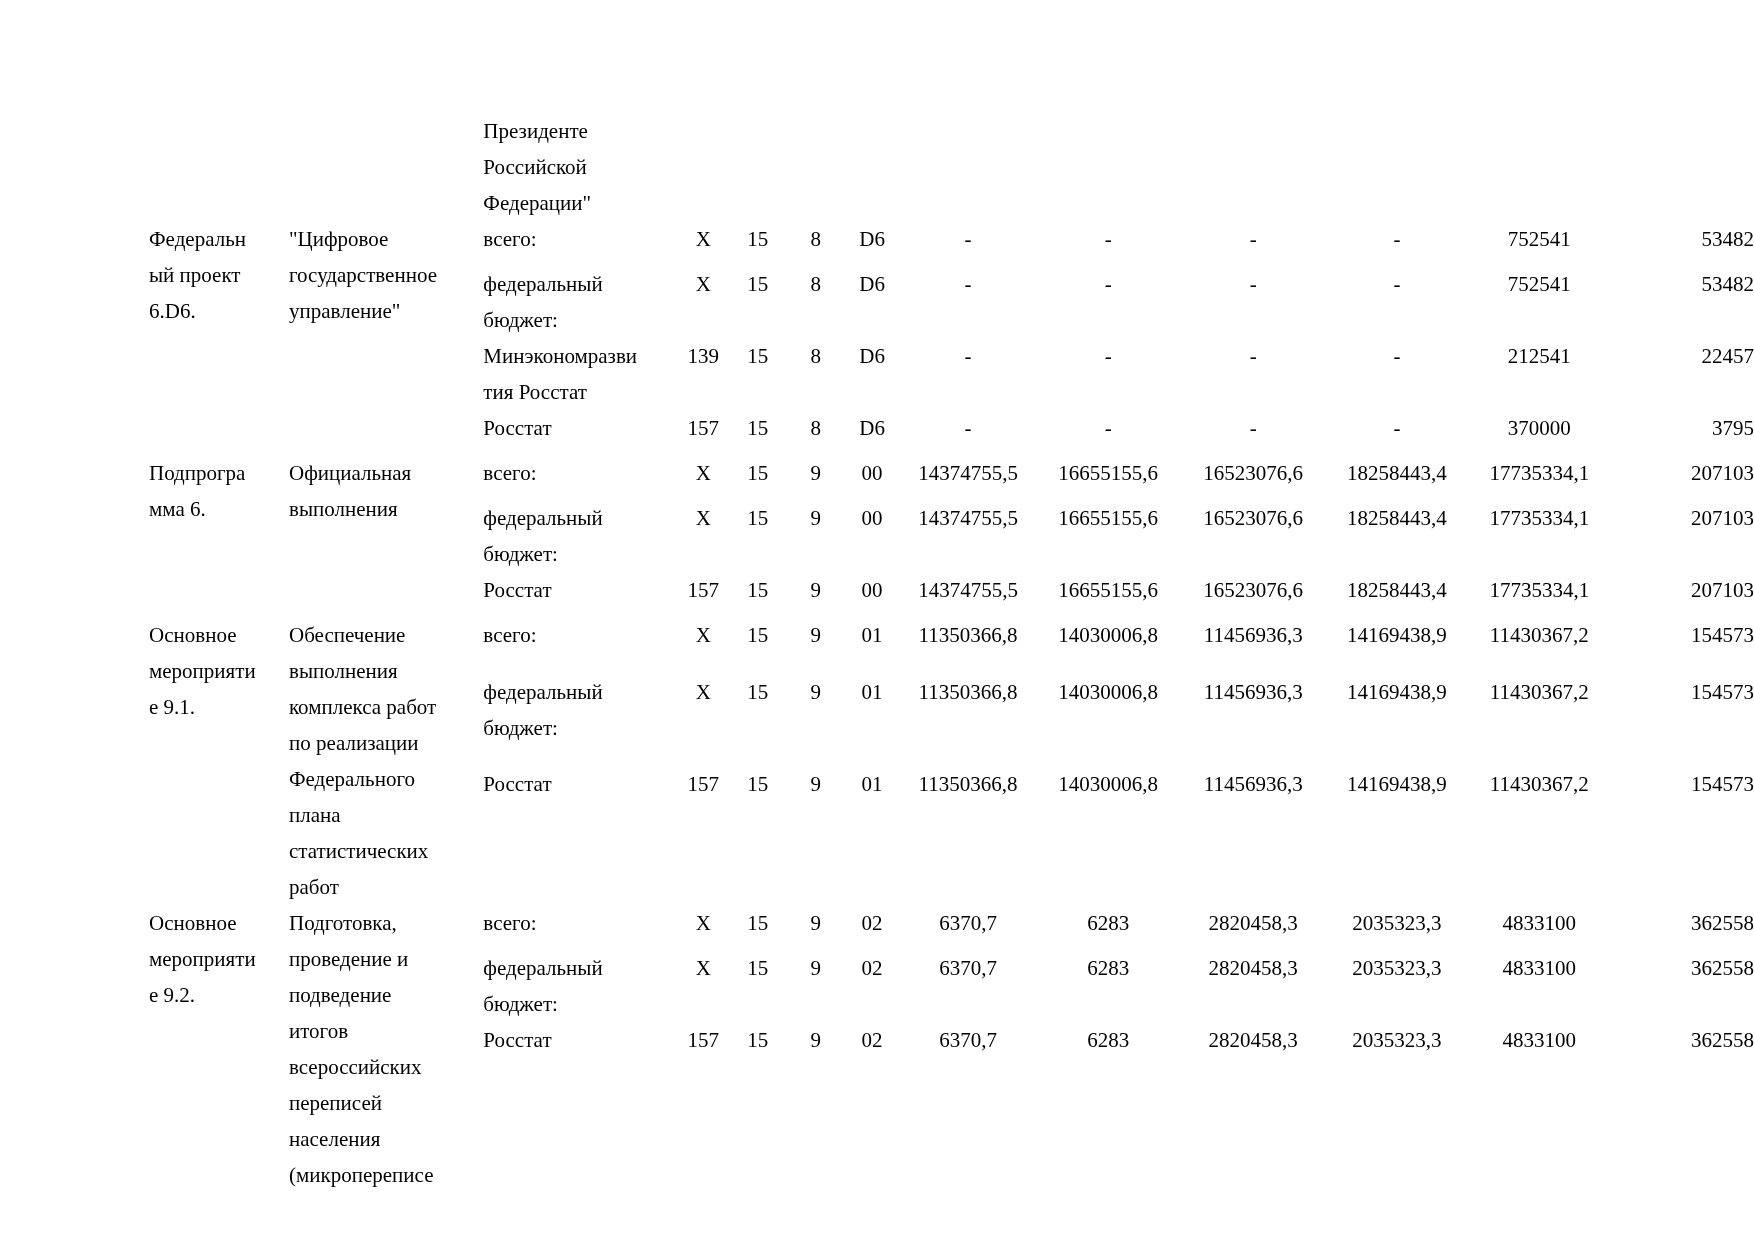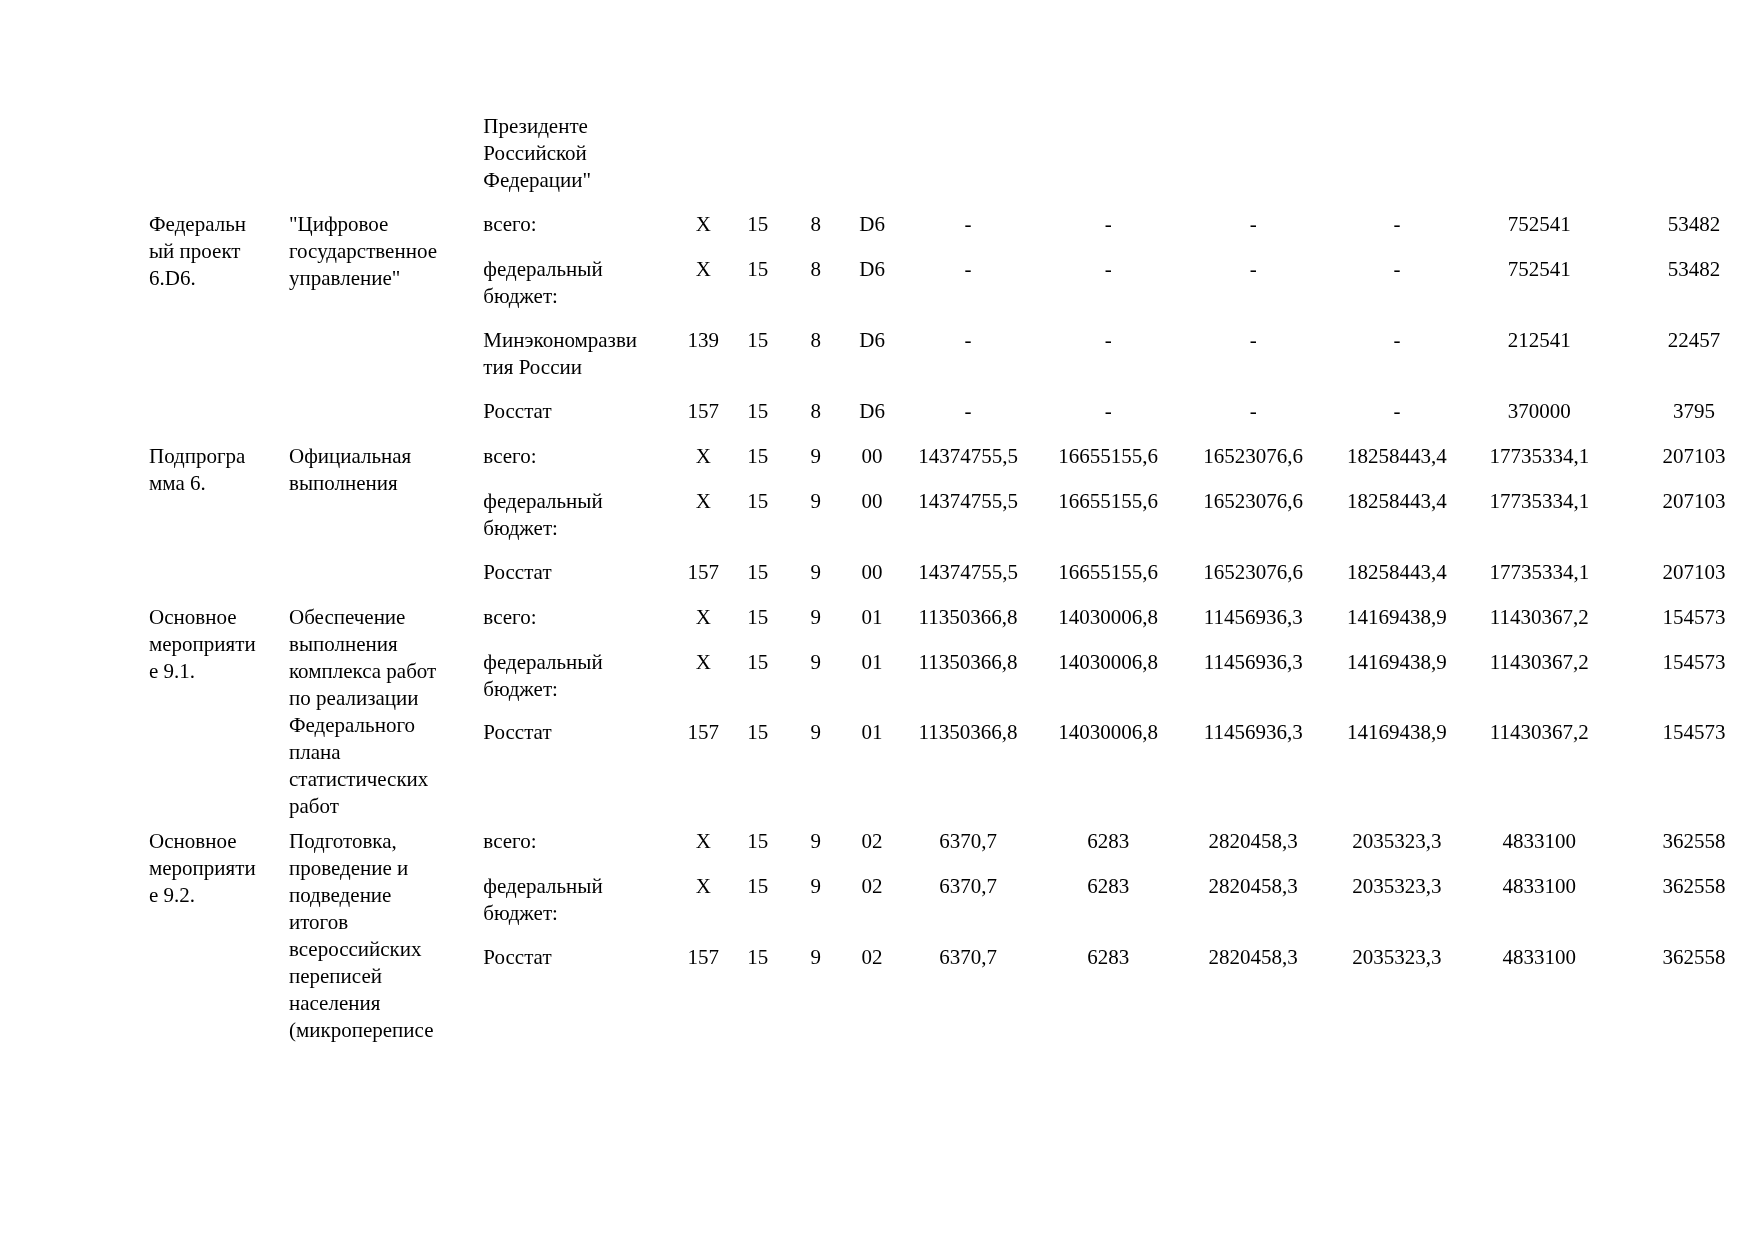--- a/index.html
+++ b/index.html
@@ -3,26 +3,26 @@
 <meta charset="utf-8">
 <style>
   html,body{margin:0;padding:0;}
   body{
     width:1754px;height:1240px;overflow:hidden;background:#ffffff;color:#000;
     font-family:"Liberation Serif","DejaVu Serif",serif;
   }
   table.doc{
     border-collapse:collapse;table-layout:fixed;
     margin:113px 0 0 149px;
-    font-size:21px;line-height:27px;
+    font-size:21px;line-height:36px;
   }
   td{padding:0;vertical-align:top;white-space:pre-line;}
   td.code{text-align:center;white-space:nowrap;}
   td.val{text-align:center;white-space:nowrap;}
-  td.vlast{text-align:center;padding-left:24px;white-space:nowrap;}
+  td.vlast{text-align:right;padding-left:24px;white-space:nowrap;}
 </style>
 </head>
 <body>
 
 <table class="doc">
   <colgroup>
     <col style="width:144px">
       <col style="width:200px">
       <col style="width:201px">
     <col style="width:50px">
@@ -74,21 +74,21 @@
       <td class="code">D6</td>
       <td class="val">-</td>
       <td class="val">-</td>
       <td class="val">-</td>
       <td class="val">-</td>
       <td class="val">752541</td>
       <td class="vlast">53482</td>
     </tr>
     <tr style="height:71px">
       <td>Минэкономразви
-тия России</td>
+тия Росстат</td>
       <td class="code">139</td>
       <td class="code">15</td>
       <td class="code">8</td>
       <td class="code">D6</td>
       <td class="val">-</td>
       <td class="val">-</td>
       <td class="val">-</td>
       <td class="val">-</td>
       <td class="val">212541</td>
       <td class="vlast">22457</td>

